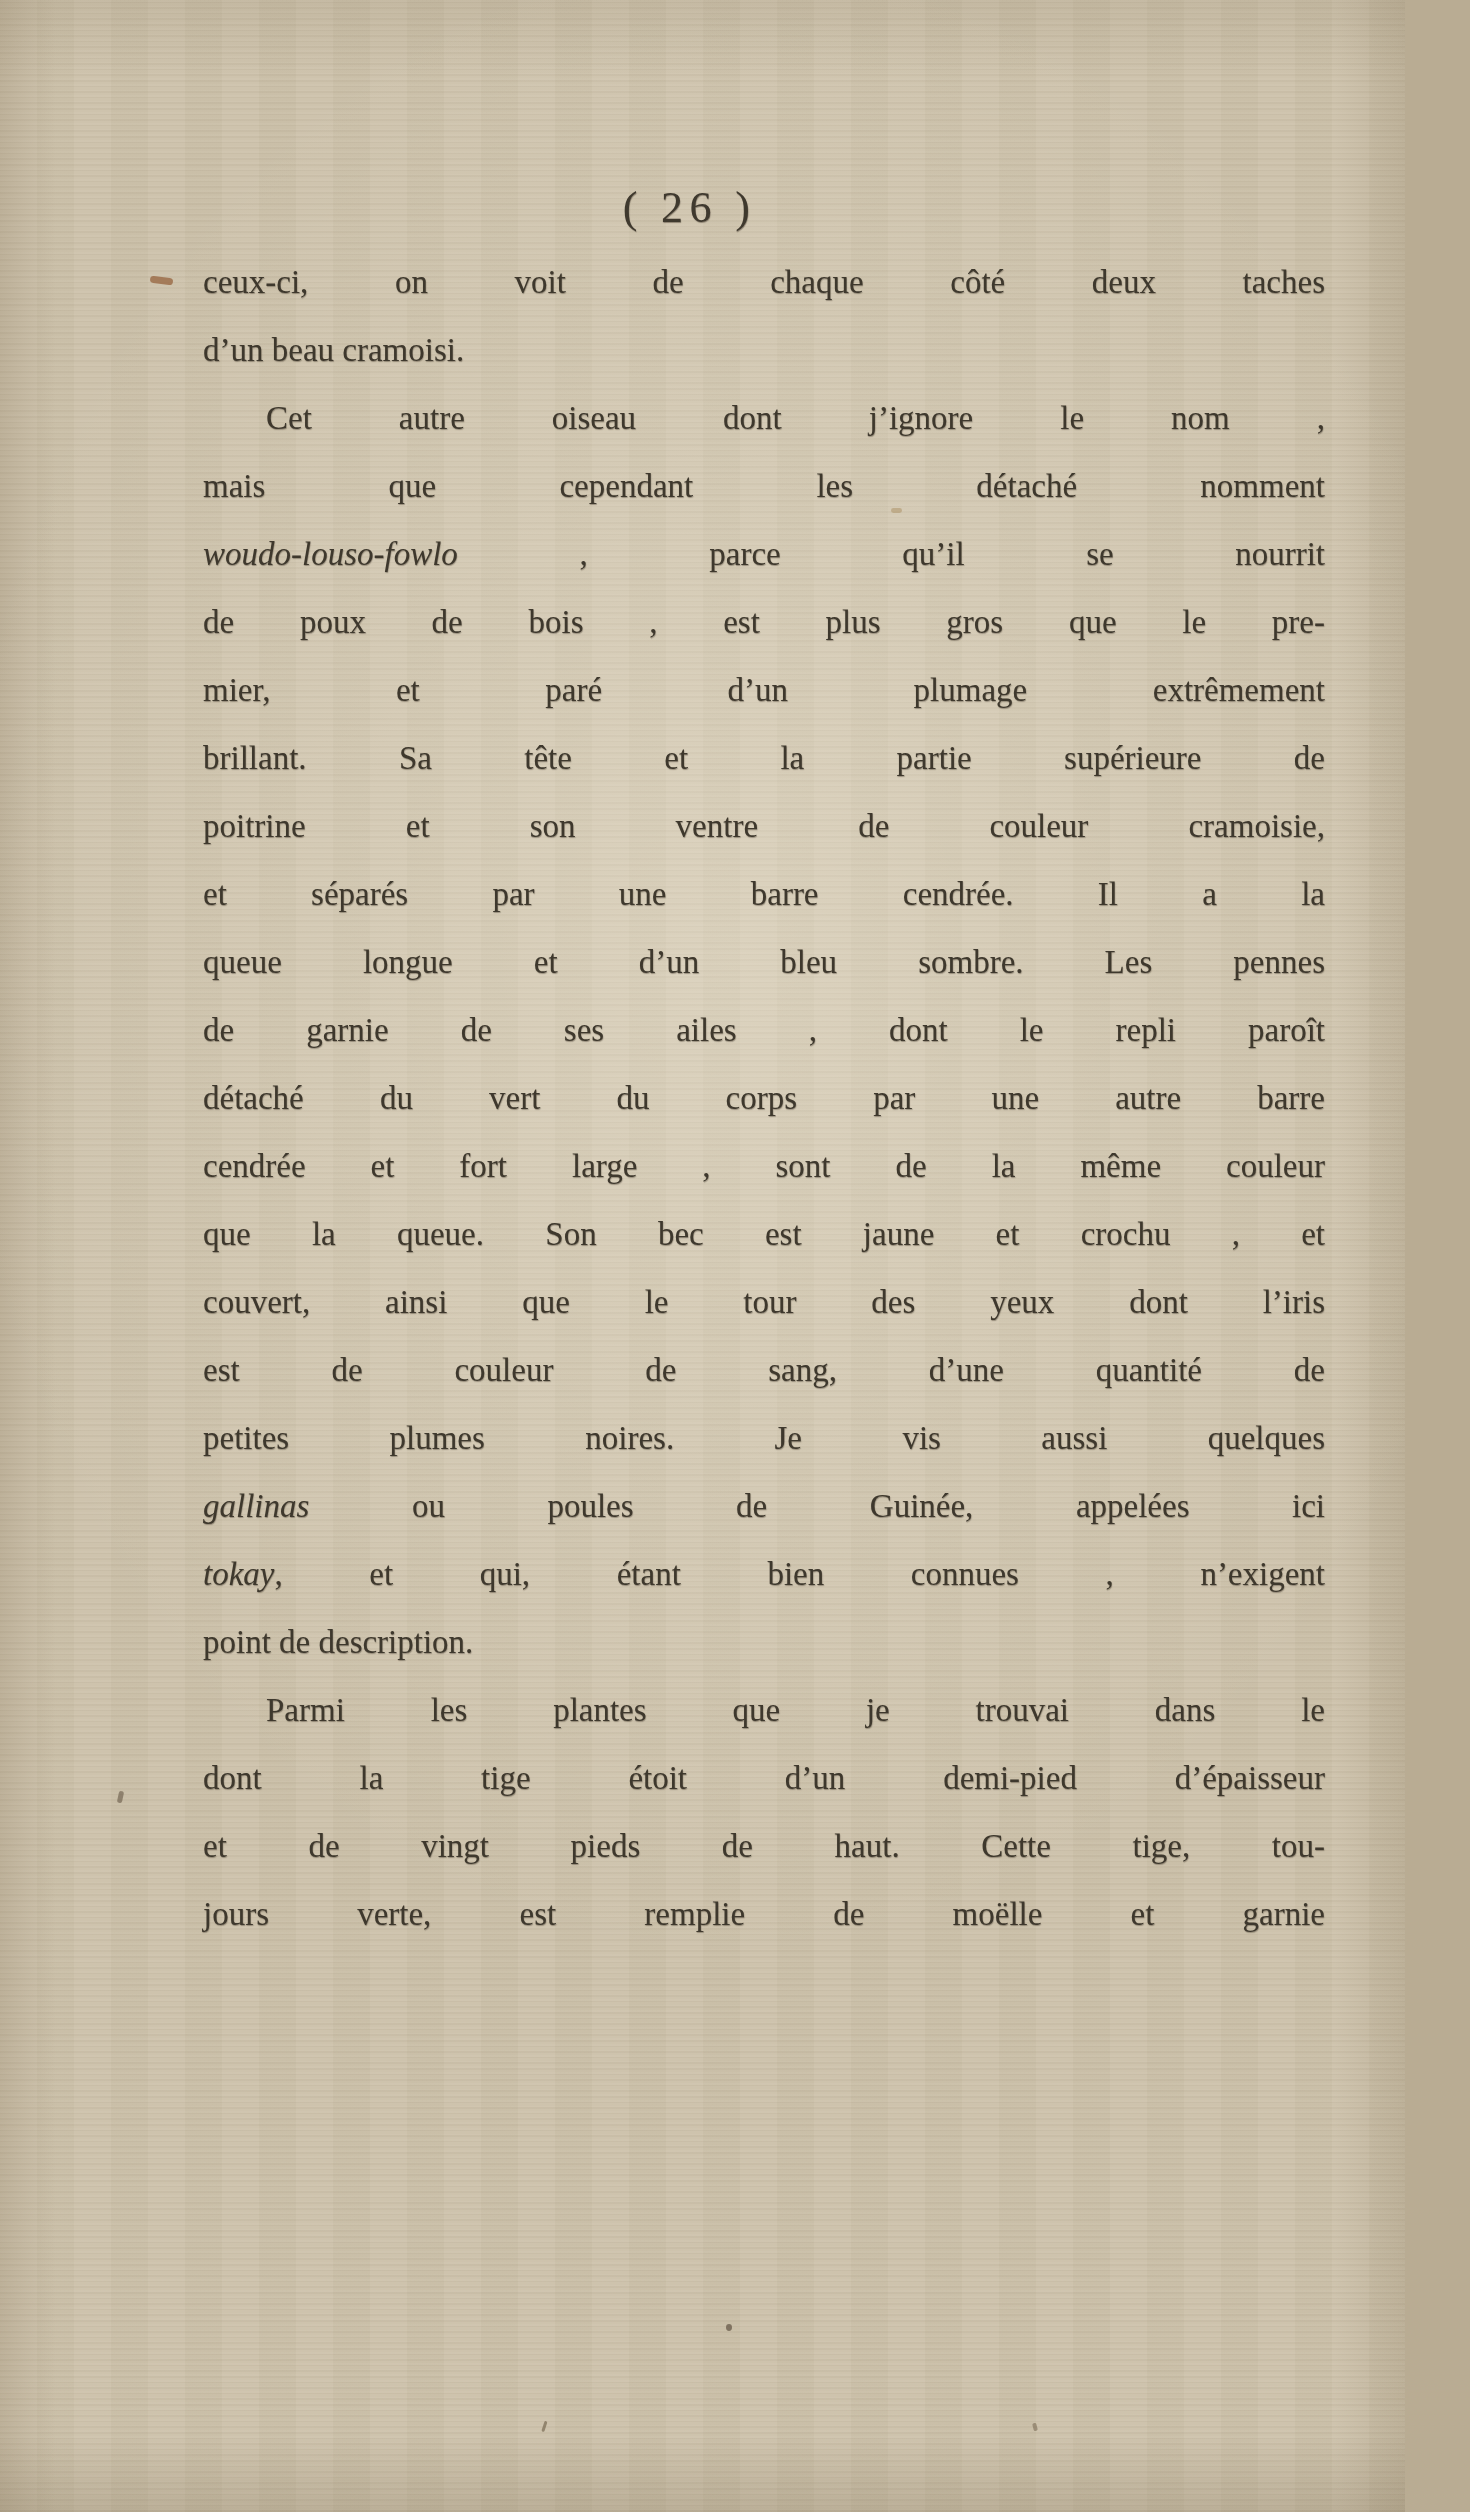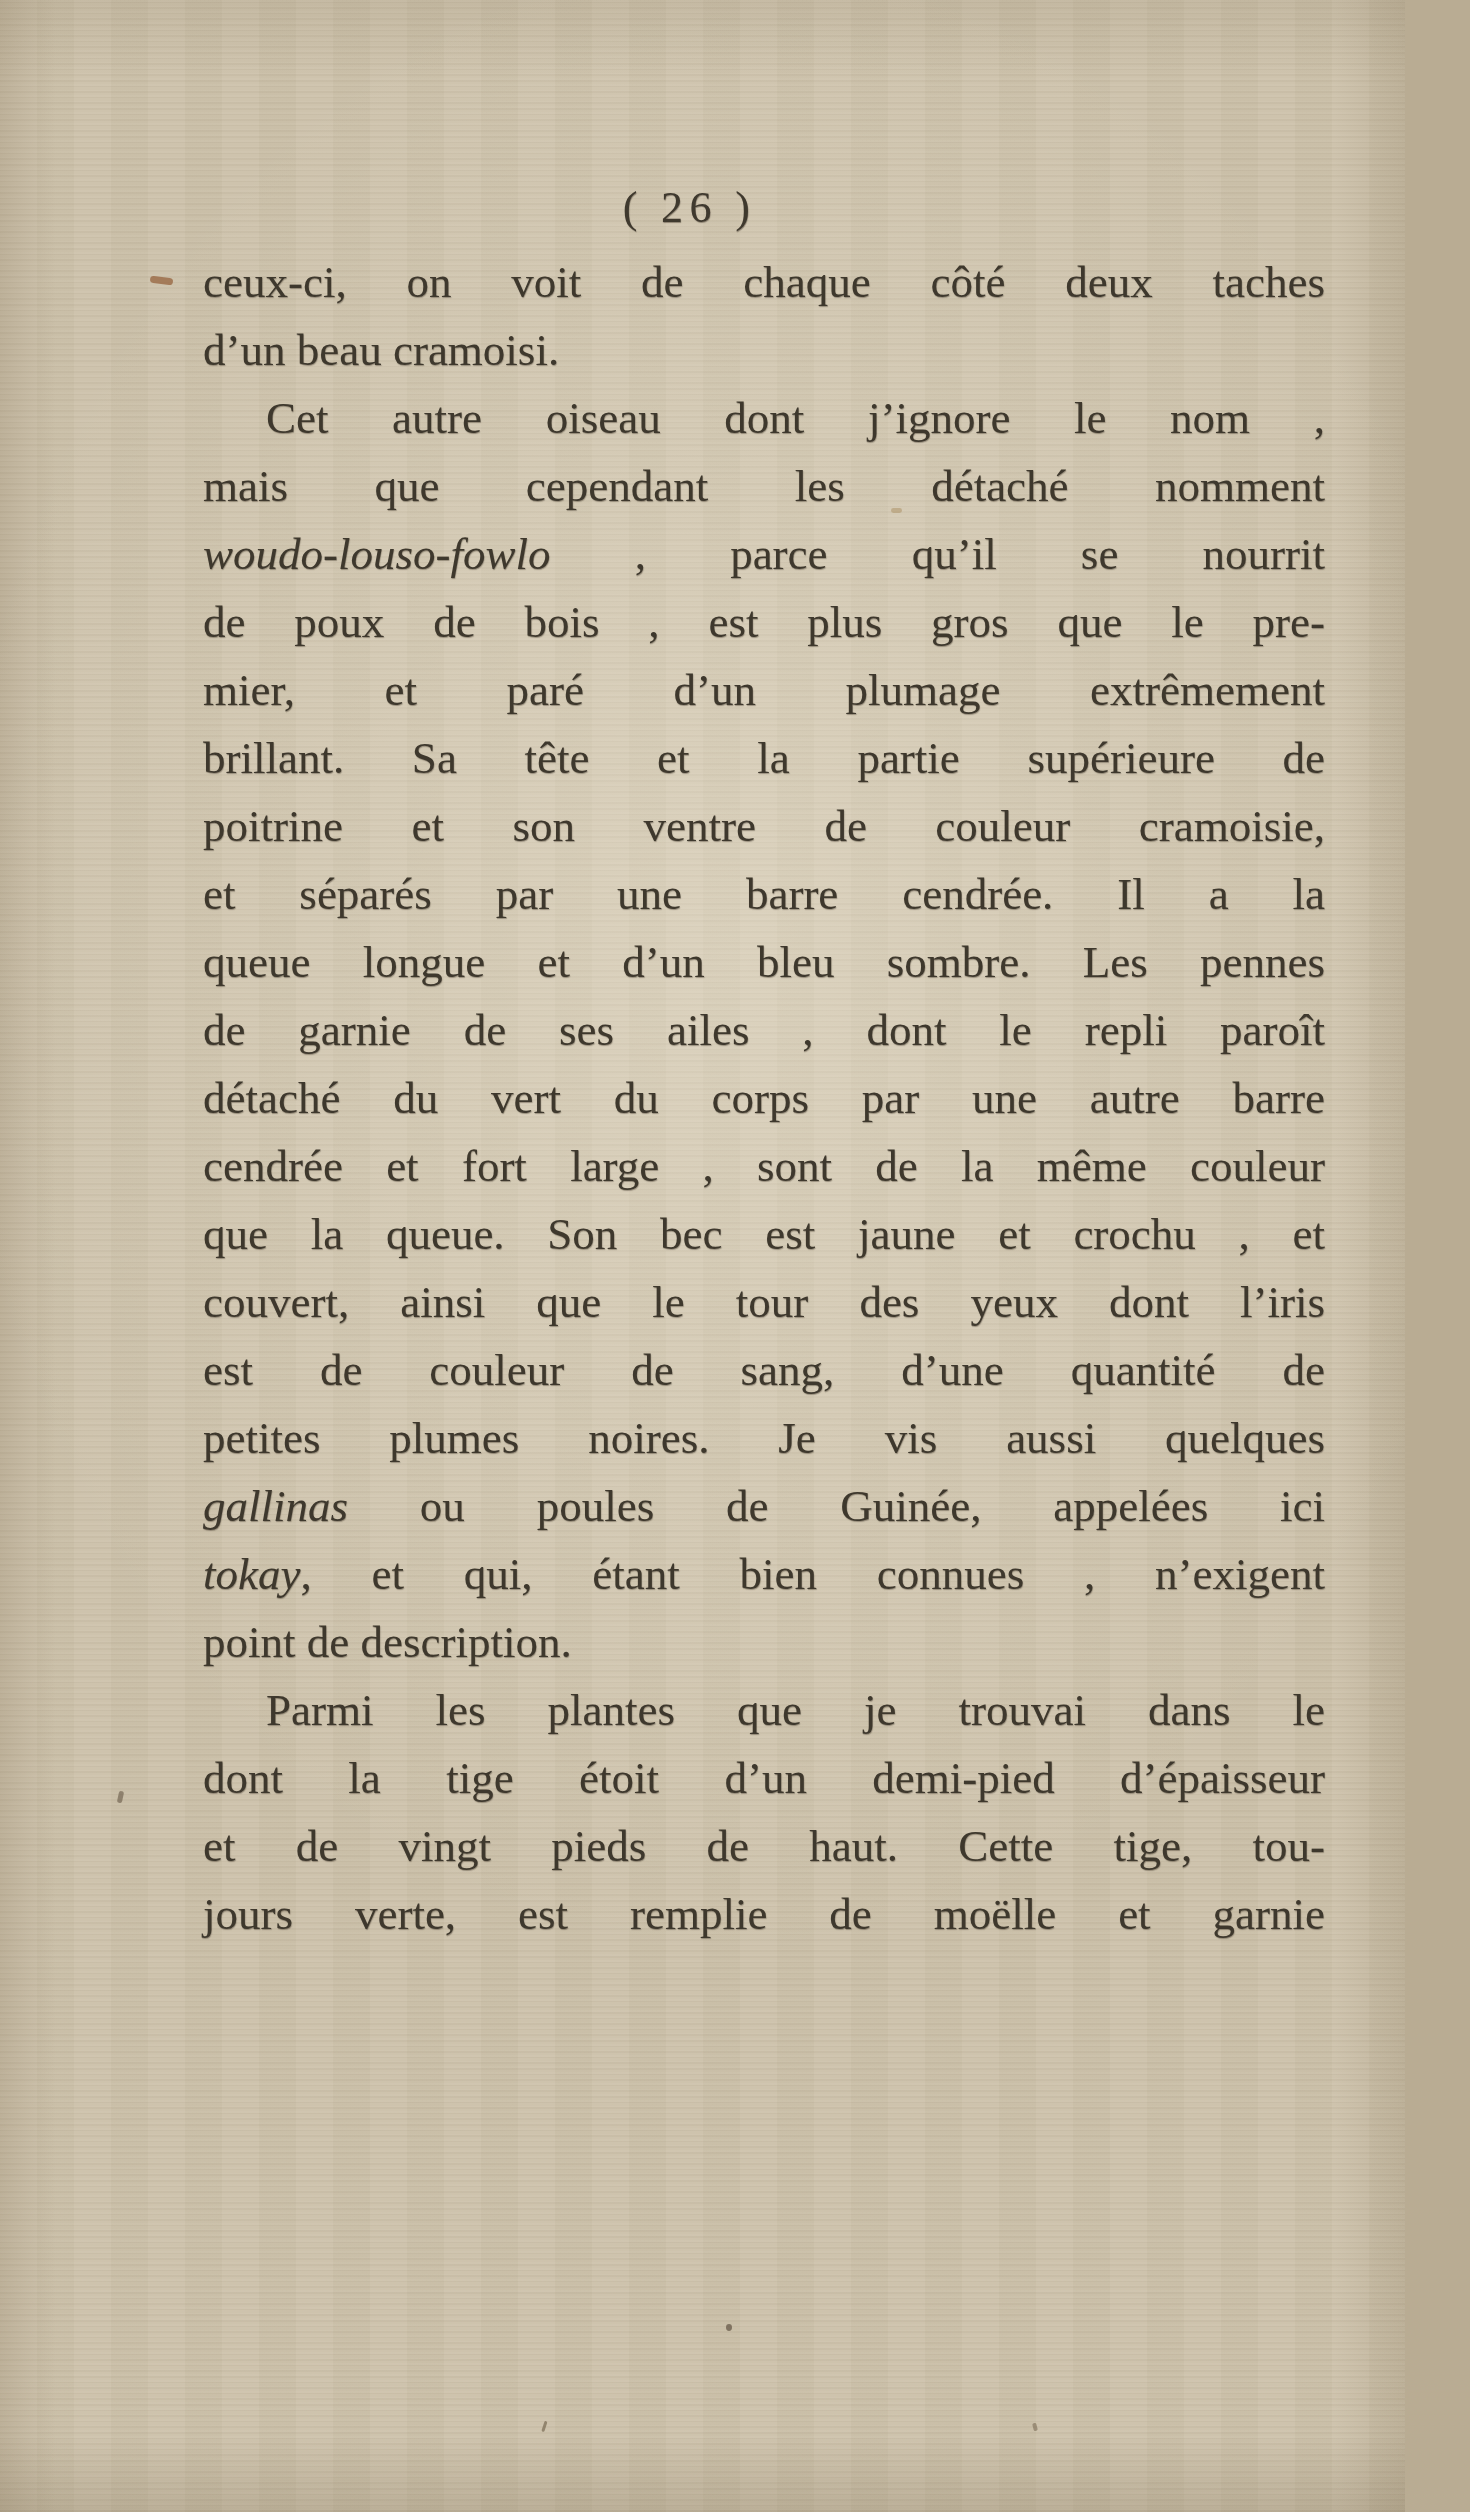--- a/index.html
+++ b/index.html
@@ -32,21 +32,21 @@
     font-size: 44px;
     letter-spacing: 6.4px;
     color: #3f392e;
     text-shadow: 0.5px 0.6px 0.8px rgba(62,52,40,0.45);
   }
   .text-block {
     position: absolute;
     left: 203px;
     top: 248px;
     width: 1122px;
-    font-size: 45px;
+    font-size: 33px;
     line-height: 68px;
     color: #3e382d;
     text-shadow: 0.5px 0.6px 1px rgba(58,48,36,0.40);
   }
   .line {
     height: 68px;
     text-align: justify;
     text-align-last: justify;
     white-space: normal;
   }

